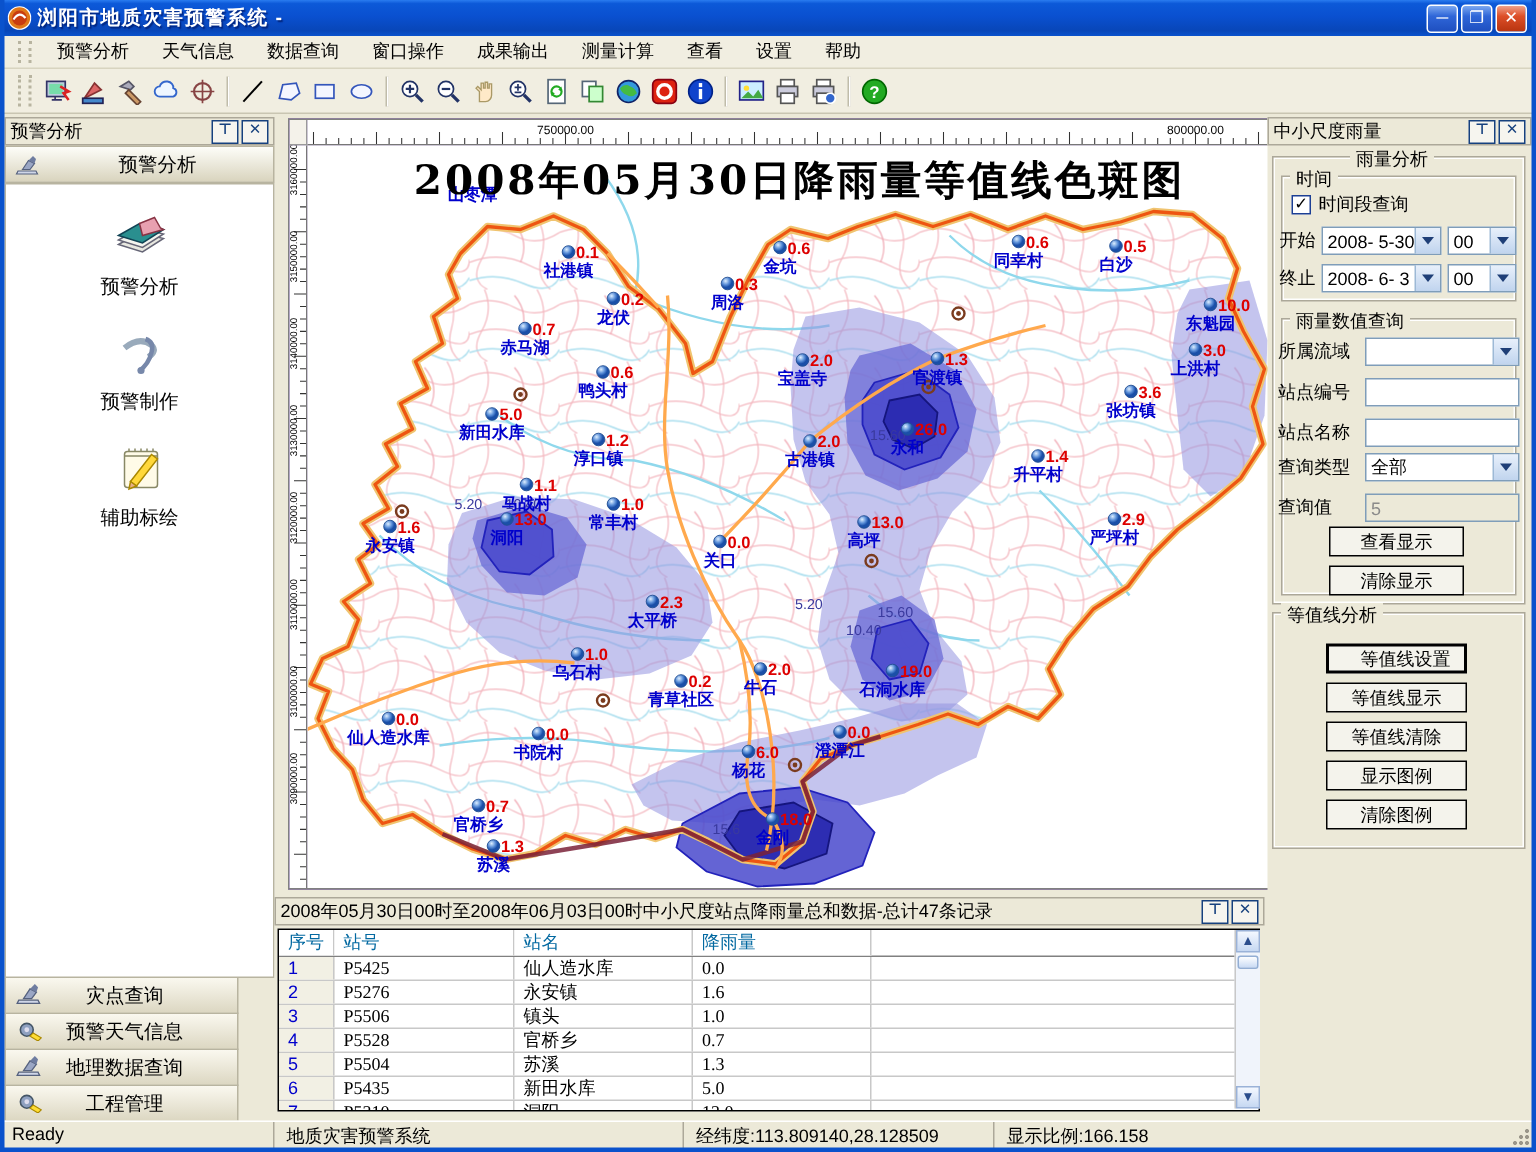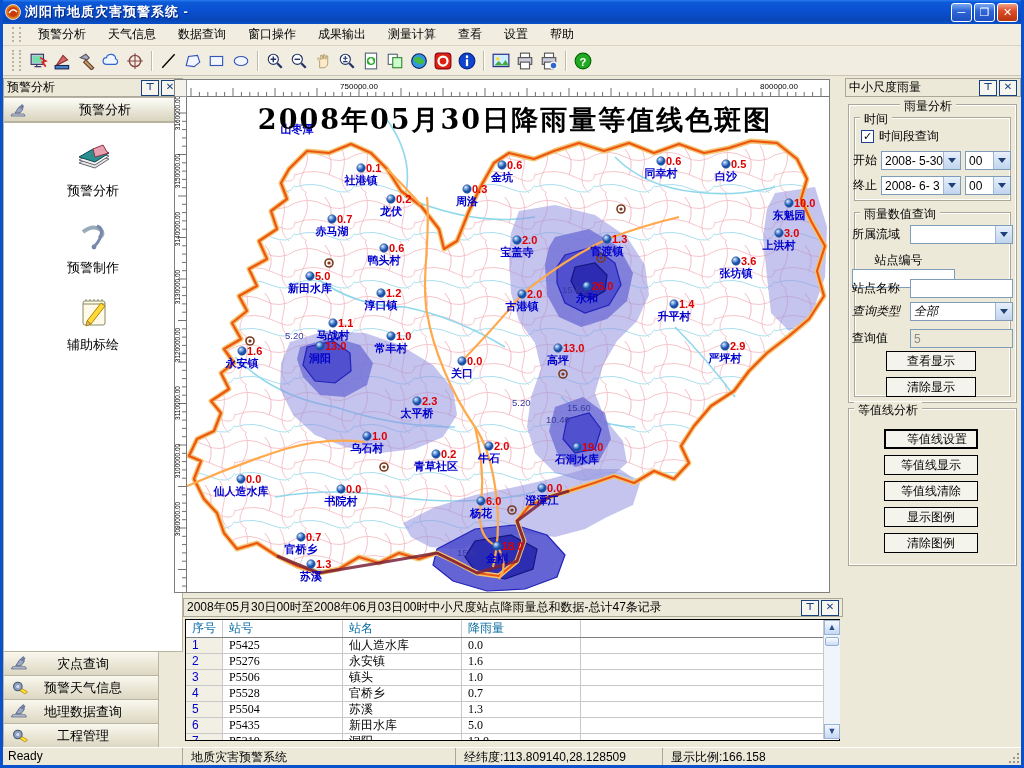--- a/index.html
+++ b/index.html
@@ -28,21 +28,21 @@
   .side-head{position:absolute;left:0;top:19px;width:180px;height:25px;background:linear-gradient(180deg,#fdfdf8,#d9d4be);border:1px solid #b8b4a0;box-sizing:border-box;display:flex;align-items:center;}
   .side-head .sh-label{flex:1;text-align:center;font-size:13px;color:#000;}
   .side-list{position:absolute;left:0;top:44px;width:180px;height:530px;background:#fff;border:1px solid #b8b4a0;box-sizing:border-box;overflow:hidden;}
   .side-item{width:100%;margin-top:18px;text-align:center;cursor:pointer;}
   .side-item .lbl{display:block;margin-top:4px;font-size:13px;color:#000;}
   .side-bottom{position:absolute;left:0;top:574px;width:156px;}
   .side-bar{height:23px;background:linear-gradient(180deg,#faf8ef,#dcd7c2);border:1px solid #b8b4a0;border-top:none;display:flex;align-items:center;}
   .side-bar .sb-label{flex:1;text-align:center;font-size:13px;}
   .side-bar .sb-ico{margin-left:6px;}
   
-  .map-wrap{position:absolute;left:174px;top:79px;width:656px;height:514px;background:#4c1d95;border:1px solid #808080;box-sizing:border-box;}
+  .map-wrap{position:absolute;left:192px;top:79px;width:656px;height:514px;background:#4c1d95;border:1px solid #808080;box-sizing:border-box;}
   .ruler-corner{position:absolute;left:0;top:0;width:12px;height:17px;background:#f4f2ea;border-right:1px solid #999;border-bottom:1px solid #999;box-sizing:border-box;}
   .ruler-top{position:absolute;left:12px;top:0;width:642px;height:17px;background:#fff;border-bottom:1px solid #777;box-sizing:border-box;}
   .ruler-left{position:absolute;left:0;top:17px;width:12px;height:495px;background:#fff;border-right:1px solid #777;box-sizing:border-box;}
   .map-canvas{position:absolute;left:12px;top:17px;width:642px;height:495px;background:#fff;overflow:hidden;}
   
   .rpanel{position:absolute;left:845px;top:78px;width:176px;height:666px;background:#ece9d8;}
   .grp{position:absolute;border:1px solid #fff;outline:1px solid #aca899;box-sizing:border-box;}
   .grp-legend{position:absolute;top:-8px;background:#ece9d8;padding:0 4px;font-size:12px;}
   .rp-row{position:absolute;display:flex;align-items:center;}
   .rp-label{font-size:12px;color:#000;}
@@ -806,29 +806,29 @@
   <div class="grp" style="left:10px;top:135px;width:155px;height:183px;">
     <span class="grp-legend" style="left:4px;">雨量数值查询</span>
   </div>
   <div class="rp-row" style="left:7px;top:147px;">
     <span class="rp-label" style="width:58px;">所属流域</span>
     <div class="combo" style="width:103px;">
         <span class="cv"></span>
         <span class="ca"></span>
       </div>
   </div>
-  <div class="rp-row" style="left:7px;top:174px;flex-direction:column;">
+  <div class="rp-row" style="left:7px;top:174px;">
     <span class="rp-label" style="width:58px;">站点编号</span>
     <input class="tinput" style="width: 103px;">
   </div>
   <div class="rp-row" style="left:7px;top:201px;">
     <span class="rp-label" style="width:58px;">站点名称</span>
     <input class="tinput" style="width: 103px;">
   </div>
-  <div class="rp-row" style="left:7px;top:224px;font-style:italic;">
+  <div class="rp-row" style="left:7px;top:224px;">
     <span class="rp-label" style="width:58px;">查询类型</span>
     <div class="combo" style="width:103px;justify-content:flex-end;">
       <span class="cv">全部</span>
         <span class="ca"></span>
     </div>
   </div>
   <div class="rp-row" style="left:7px;top:251px;">
     <span class="rp-label" style="width:58px;">查询值</span>
     <input class="tinput disabled" style="width: 103px;" value="5">
   </div>

